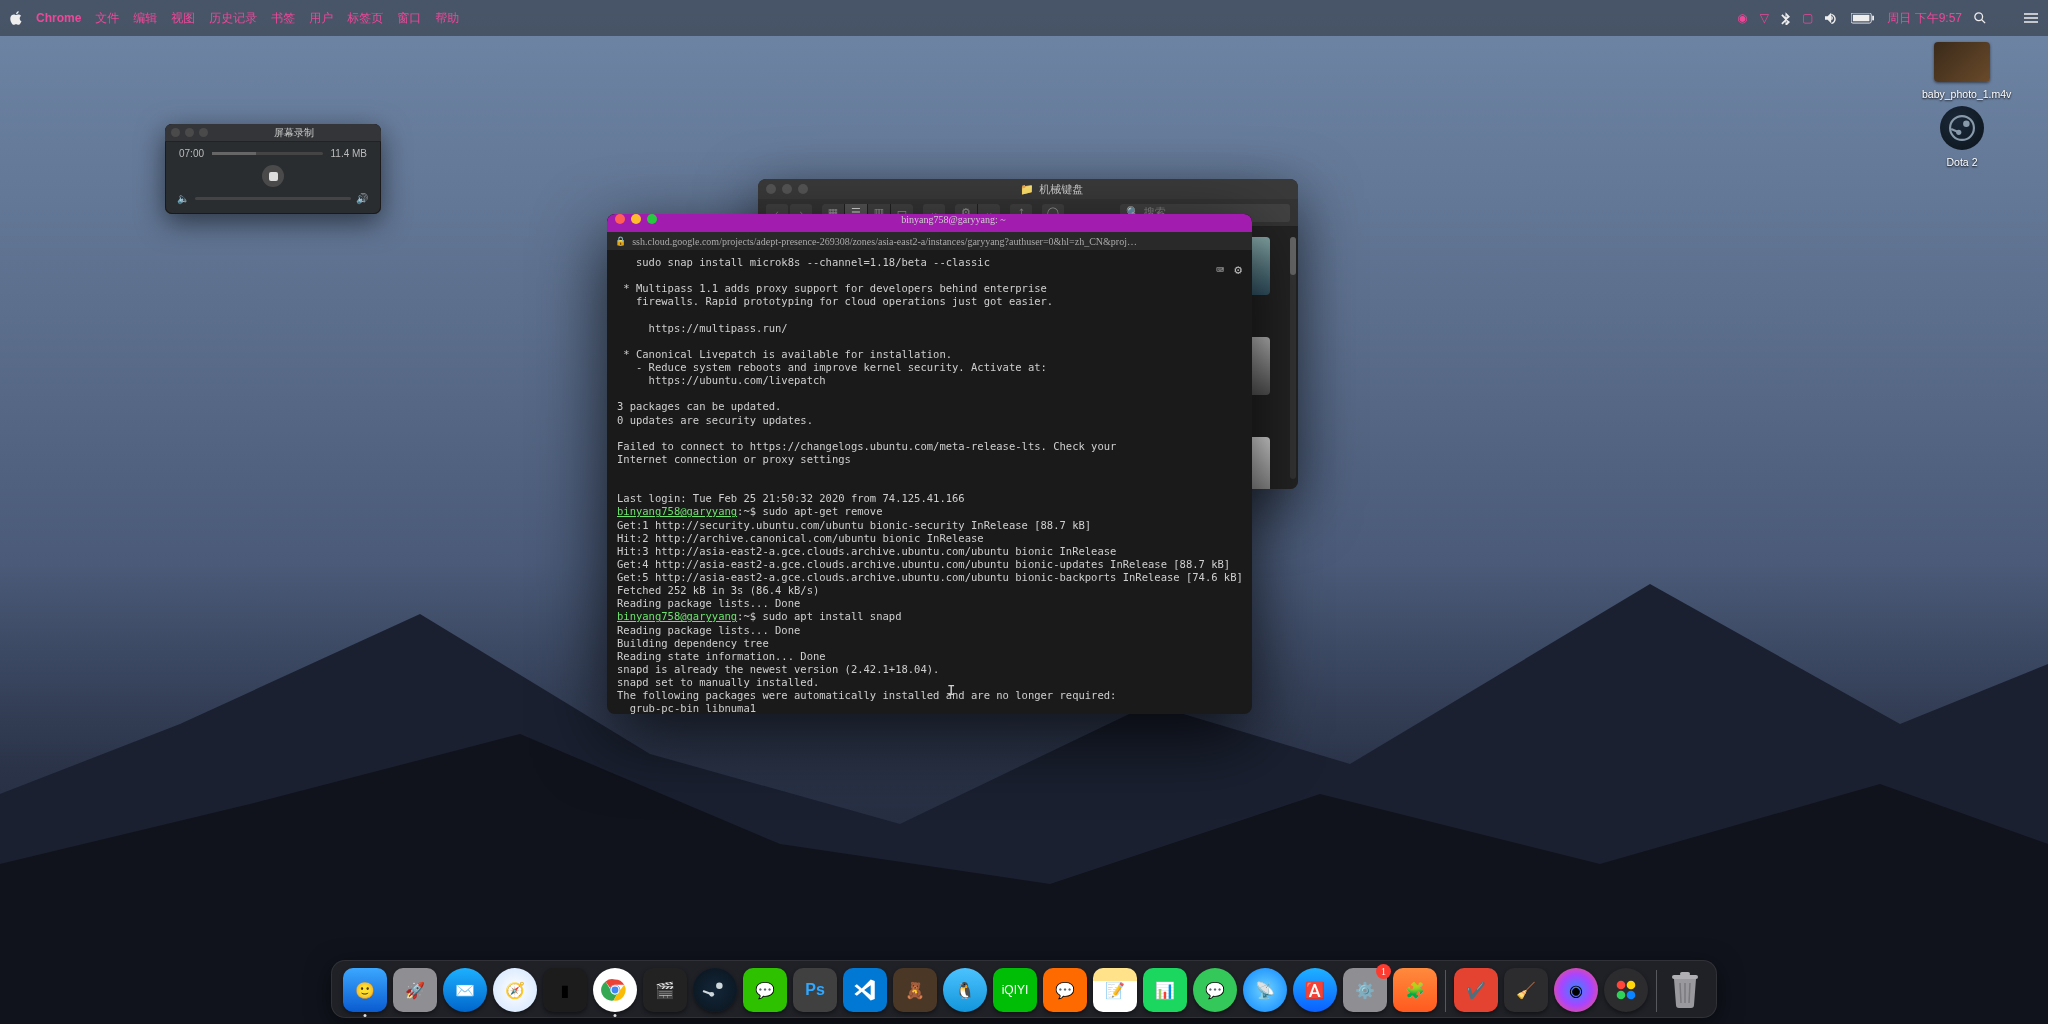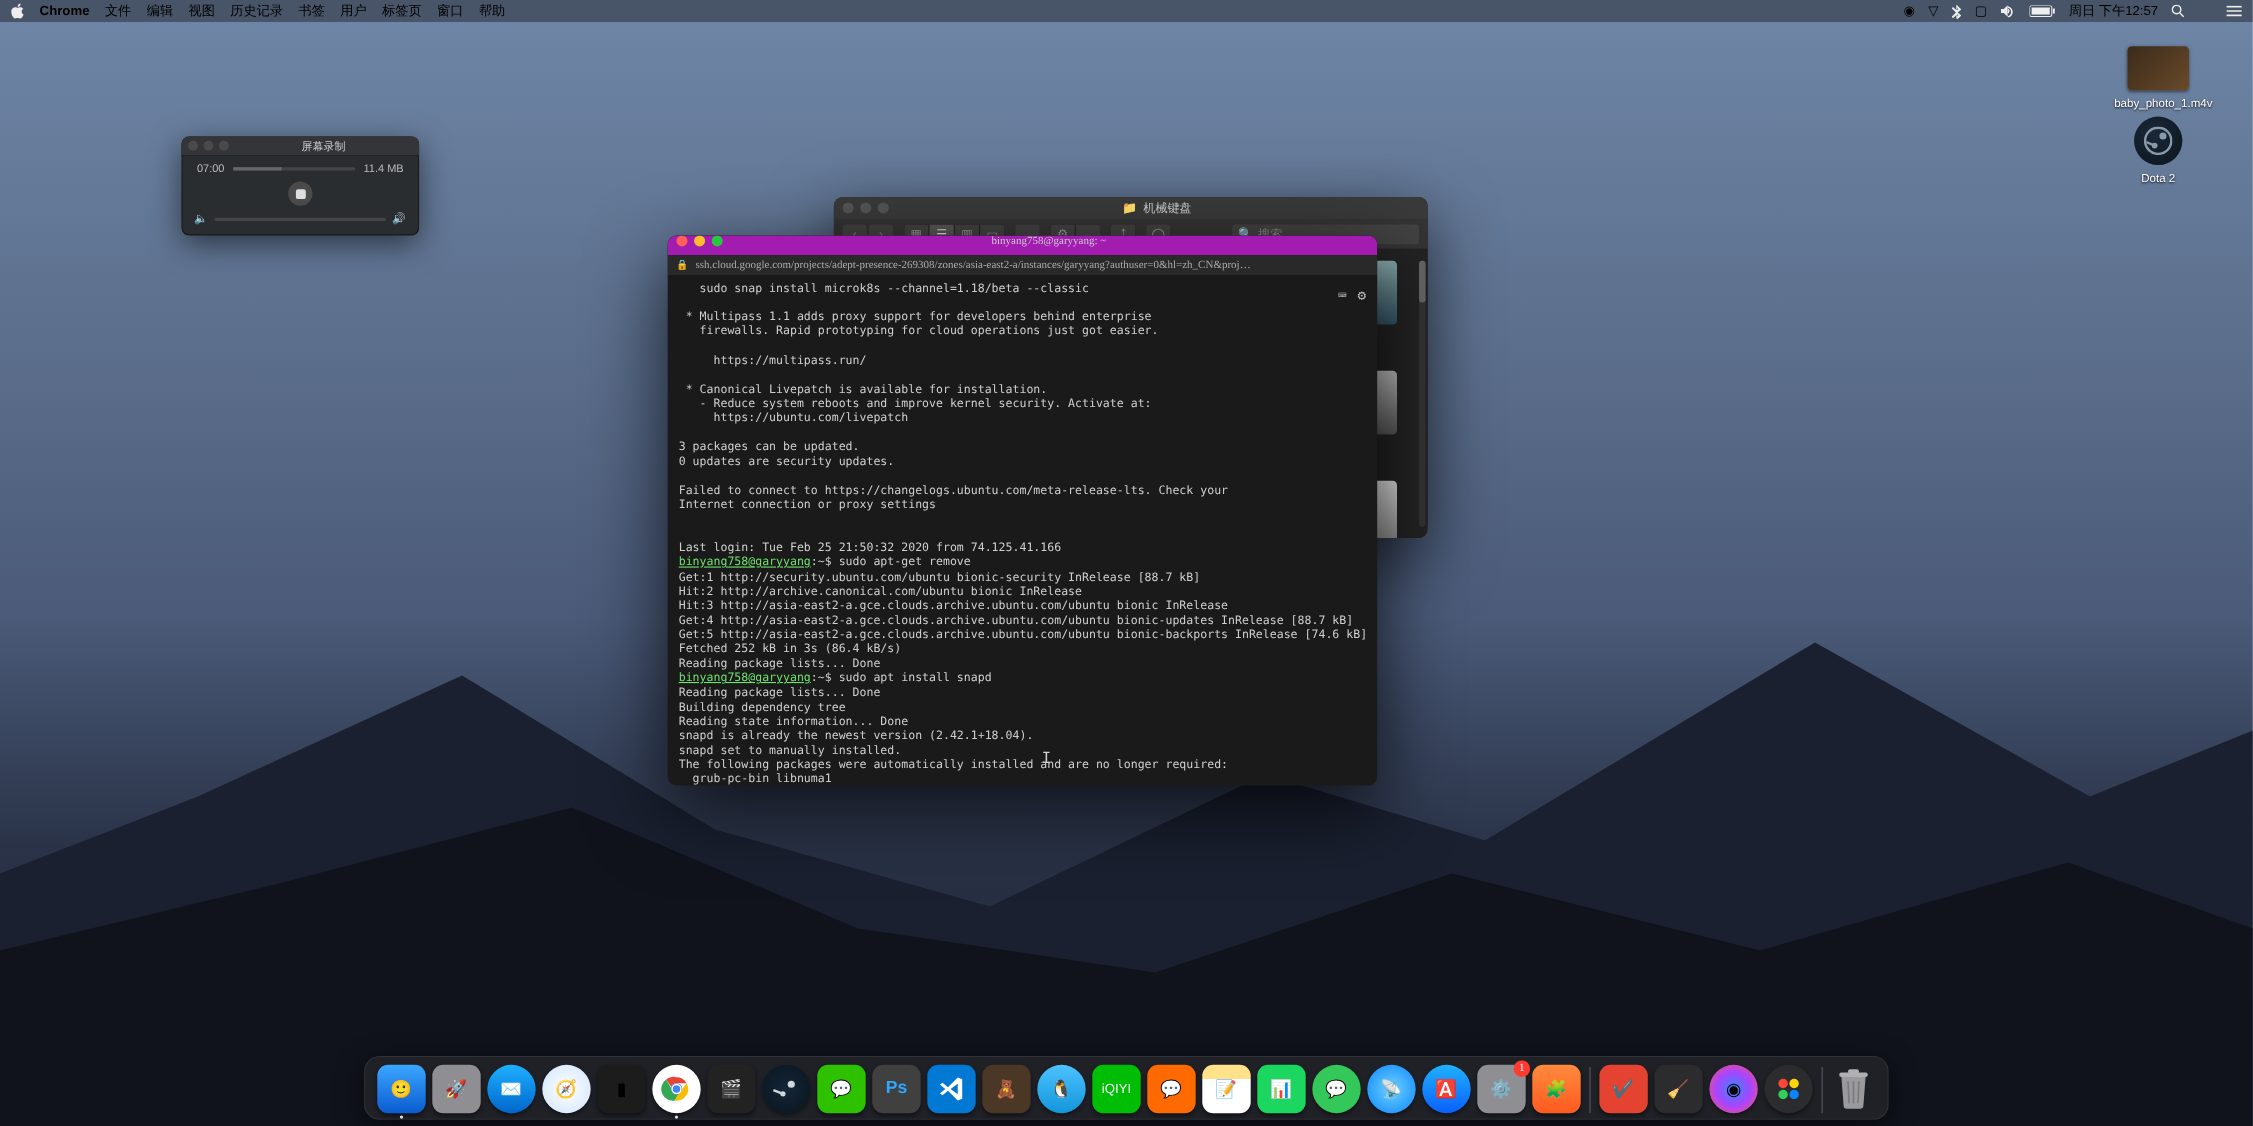--- a/index.html
+++ b/index.html
@@ -8,23 +8,23 @@
     background: linear-gradient(to bottom, #6f86a6 0%, #5c6f8d 30%, #4a5a78 55%, #2a3348 75%, #1a1f2c 100%);
     position: relative;
   }
   .mountains {
     position: absolute; bottom: 0; left: 0; right: 0; height: 580px;
   }
   .mountain1 { position:absolute; left:0; bottom:0; width:100%; height:100%; }
 
   
   .menubar {
-    position: absolute; top: 0; left: 0; right: 0; height: 20px;
+    position: absolute; top: 0; left: 0; right: 0; height: 36px;
     background: rgba(20,20,20,.42);
-    display: flex; align-items: center; color: #000000;
+    display: flex; align-items: center; color: #ec4899;
     font-size: 12px; padding: 0 10px;
     -webkit-user-select: none;
   }
   .menubar .left { display: flex; align-items: center; gap: 14px; }
   .menubar .right { margin-left: auto; display: flex; align-items: center; gap: 12px; }
   .menubar .apple svg { display:block; }
   .menubar .app { font-weight: 600; }
   .menubar .mi { cursor: default; }
   .menubar .icon { display:inline-flex; align-items:center; }
 
@@ -162,21 +162,21 @@
           <path fill="#eee" d="M0 4v4h3l4 4V0L3 4H0zm9 2c0-1.2-.7-2.2-1.7-2.7v5.4C8.3 8.2 9 7.2 9 6zm-1.7-5v1.6c1.9.6 3.3 2.3 3.3 4.4S9.2 10.8 7.3 11.4V13c2.8-.6 5-3 5-6s-2.2-5.4-5-6z"></path>
         </svg>
     </span>
     <span class="icon">
       <svg width="24" height="11" viewBox="0 0 26 12">
           <rect x="0" y="0" width="22" height="11" rx="2" fill="none" stroke="#eee"></rect>
           <rect x="2" y="2" width="18" height="7" fill="#eee"></rect>
           <rect x="23" y="3" width="2" height="5" fill="#eee"></rect>
         </svg>
     </span>
-    <span class="mi">周日 下午12:57</span>
+    <span class="mi">周日 下午9:57</span>
     <span class="icon">
       <svg width="12" height="12" viewBox="0 0 14 14">
           <circle cx="5.5" cy="5.5" r="4.5" fill="none" stroke="#eee" stroke-width="1.5"></circle>
           <line x1="9" y1="9" x2="13" y2="13" stroke="#eee" stroke-width="1.5"></line>
         </svg>
     </span>
     <span class="icon" style="width:14px;height:14px;border-radius:50%;background:conic-gradient(#5ad,# d55,#5d5,#dd5,#5ad);"></span>
     <span class="icon">
       <svg width="14" height="11" viewBox="0 0 14 11">
           <line x1="0" y1="1" x2="14" y2="1" stroke="#eee" stroke-width="1.5"></line>

